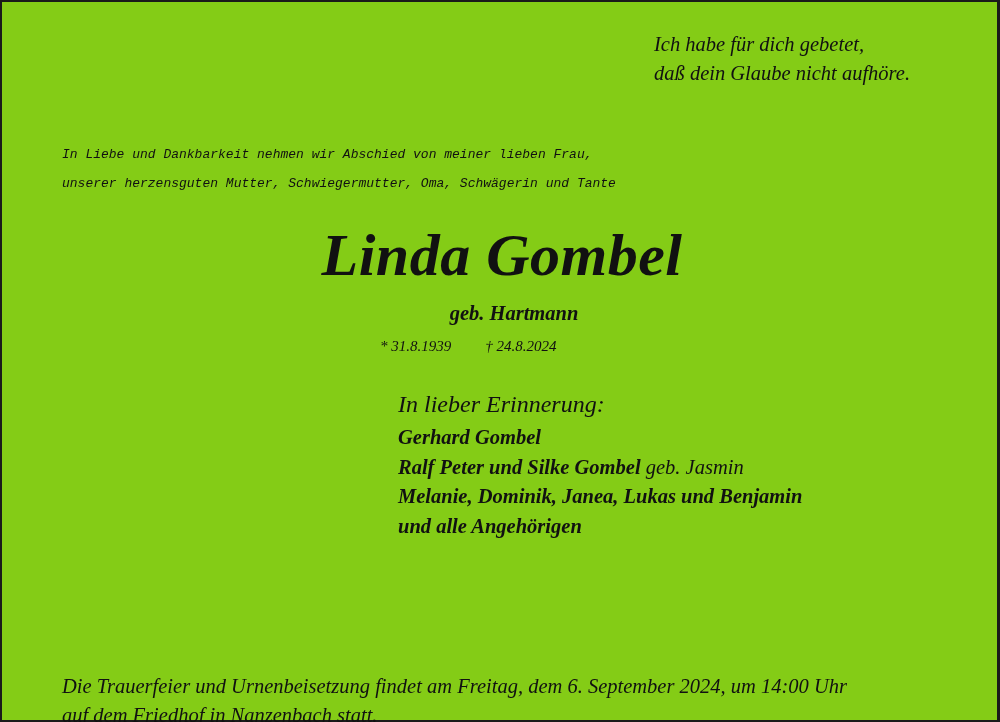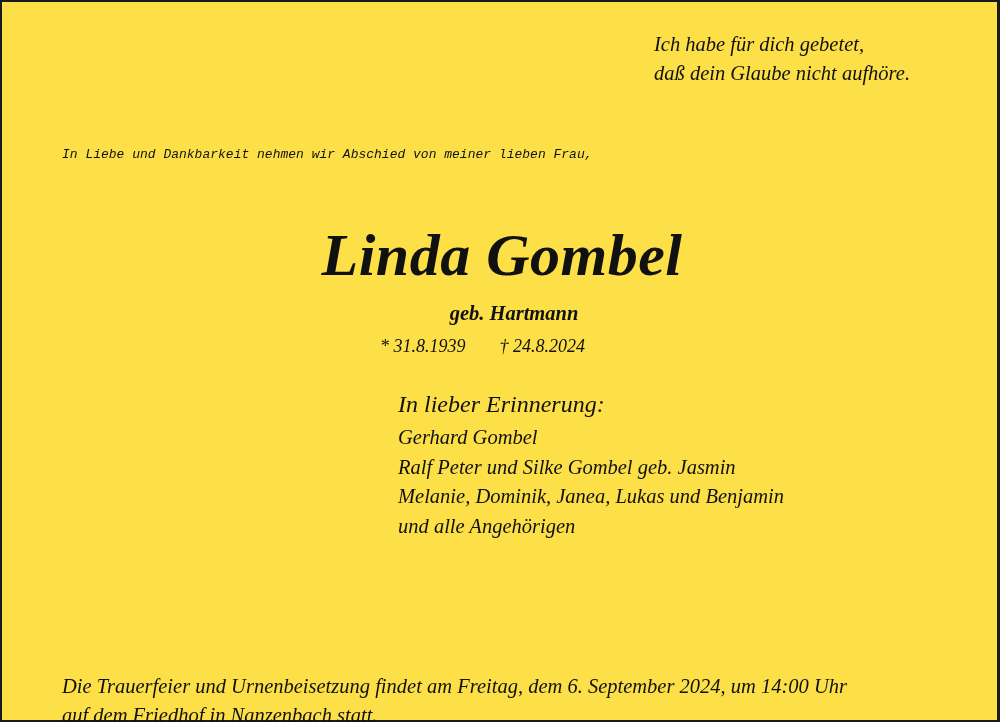--- a/index.html
+++ b/index.html
@@ -3,57 +3,58 @@
 <meta charset="utf-8">
 <style>
   html, body { margin: 0; padding: 0; background: #ffffff; }
   body { width: 1000px; height: 722px; overflow: hidden; }
   .card {
     position: relative;
     box-sizing: border-box;
     width: 1000px; height: 722px;
     border: 2px solid #1a1a1a;
     border-right-width: 3px;
-    background: #fde047;
+    background: #84cc16;
     color: #111111;
     font-family: "Liberation Serif", "DejaVu Serif", serif;
     font-style: italic;
   }
   .abs { position: absolute; white-space: nowrap; }
   .verse { left: 652px; top: 28px; font-size: 20.5px; line-height: 29px; }
   .verse .ref { display: block; text-align: right; padding-right: 20px; }
   .intro { left: 60px; top: 138px; font-size: 13px; line-height: 29px; font-family: Liberation Mono, monospace; }
   .name {
     left: 0; width: 1000px; top: 218px; text-align: center;
     font-size: 60px; font-weight: bold; line-height: 70px; letter-spacing: 0.5px;
   }
   .maiden { left: 0; width: 1000px; top: 297px; text-align: center; font-size: 20.5px; font-weight: bold; line-height: 28px; padding-left: 24px; box-sizing: border-box; }
-  .dates { left: 378px; top: 330px; font-size: 18px; line-height: 28px; }
+  .dates { left: 378px; top: 330px; font-size: 15px; line-height: 28px; }
   .dates .death { margin-left: 34px; }
   .memory { left: 396px; top: 388px; font-size: 24px; line-height: 28px; }
   .family { left: 396px; top: 421px; font-size: 20.5px; line-height: 29.5px; }
   .family .line { display: block; }
-  .family b { font-weight: normal; margin-top: 39px; }
+  .family b { font-weight: bold; margin-top: 39px; }
   .family .maiden-note { font-weight: normal; }
   .place-date { left: 60px; top: 600px; font-size: 20.5px; line-height: 28px; }
   .ceremony { left: 60px; top: 646px; font-size: 20.5px; line-height: 29px; margin-top: 24px; }
   .ceremony .line { display: block; }
 </style>
 </head>
 <body>
 
 <div class="card">
 
   <div class="abs verse">
     <span style="display:block">Ich habe für dich gebetet,</span>
     <span style="display:block">daß dein Glaube nicht aufhöre.</span>
   </div>
 
   <div class="abs intro">
     <span style="display:block">In Liebe und Dankbarkeit nehmen wir Abschied von meiner lieben Frau,</span>
+    <span style="display:block">unserer herzensguten Mutter, Schwiegermutter, Oma, Schwägerin und Tante</span>
   </div>
 
   <div class="abs name">Linda Gombel</div>
 
   <div class="abs maiden">geb. Hartmann</div>
 
   <div class="abs dates">
     <span>* 31.8.1939</span><span class="death">† 24.8.2024</span>
   </div>
 

